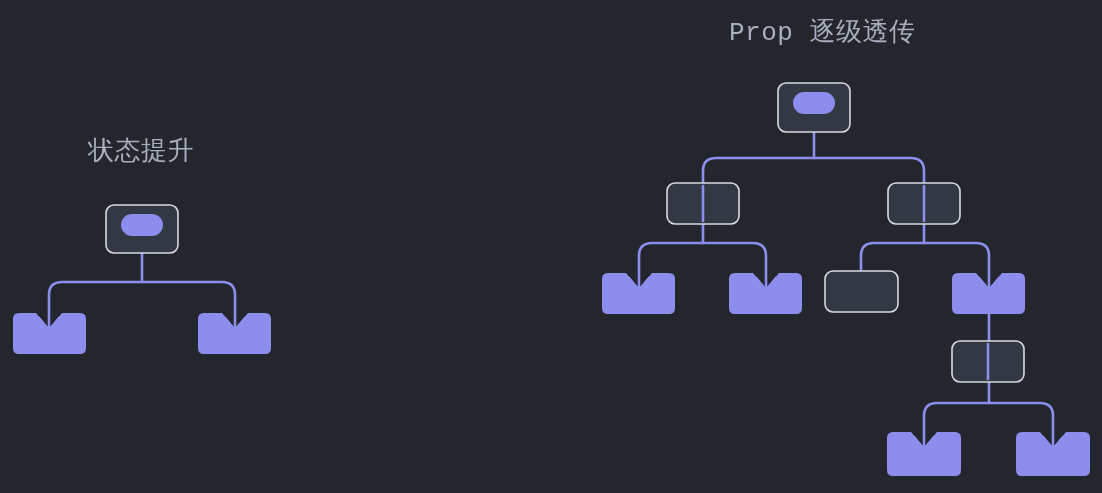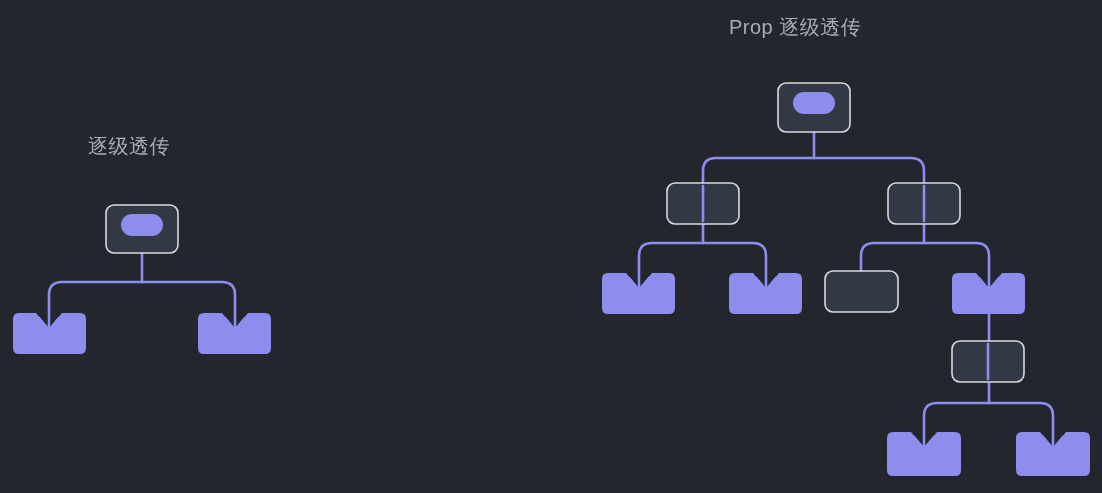--- a/index.html
+++ b/index.html
@@ -15,43 +15,43 @@
   }
   #stage {
     position: relative;
     width: 1102px;
     height: 493px;
     background: #24262e;
   }
   .diagram-title {
     position: absolute;
     color: #a6adbb;
-    font-size: 20px;
+    font-size: 26px;
     font-weight: 400;
     letter-spacing: 0.5px;
     white-space: nowrap;
-    font-family: Liberation Sans, sans-serif;
+    font-family: Liberation Mono, monospace;
   }
   #title-left  { left: 88px;  top: 133px; }
   #title-right { left: 729px; top: 14px;  }
   svg.tree {
     position: absolute;
     left: 0;
     top: 0;
     width: 1102px;
     height: 493px;
     overflow: visible;
   }
 </style>
 </head>
 <body>
 
 <div id="stage">
 
-  <div class="diagram-title" id="title-left">逐级透传</div>
+  <div class="diagram-title" id="title-left">状态提升</div>
 
   <div class="diagram-title" id="title-right">Prop 逐级透传</div>
 
   <svg class="tree" viewBox="0 0 1102 493">
 
     <g>
 
       <g fill="none" stroke="#8d8dee" stroke-width="2.6" stroke-linecap="round">
 
         <path d="M142 228 L142 282"></path>

